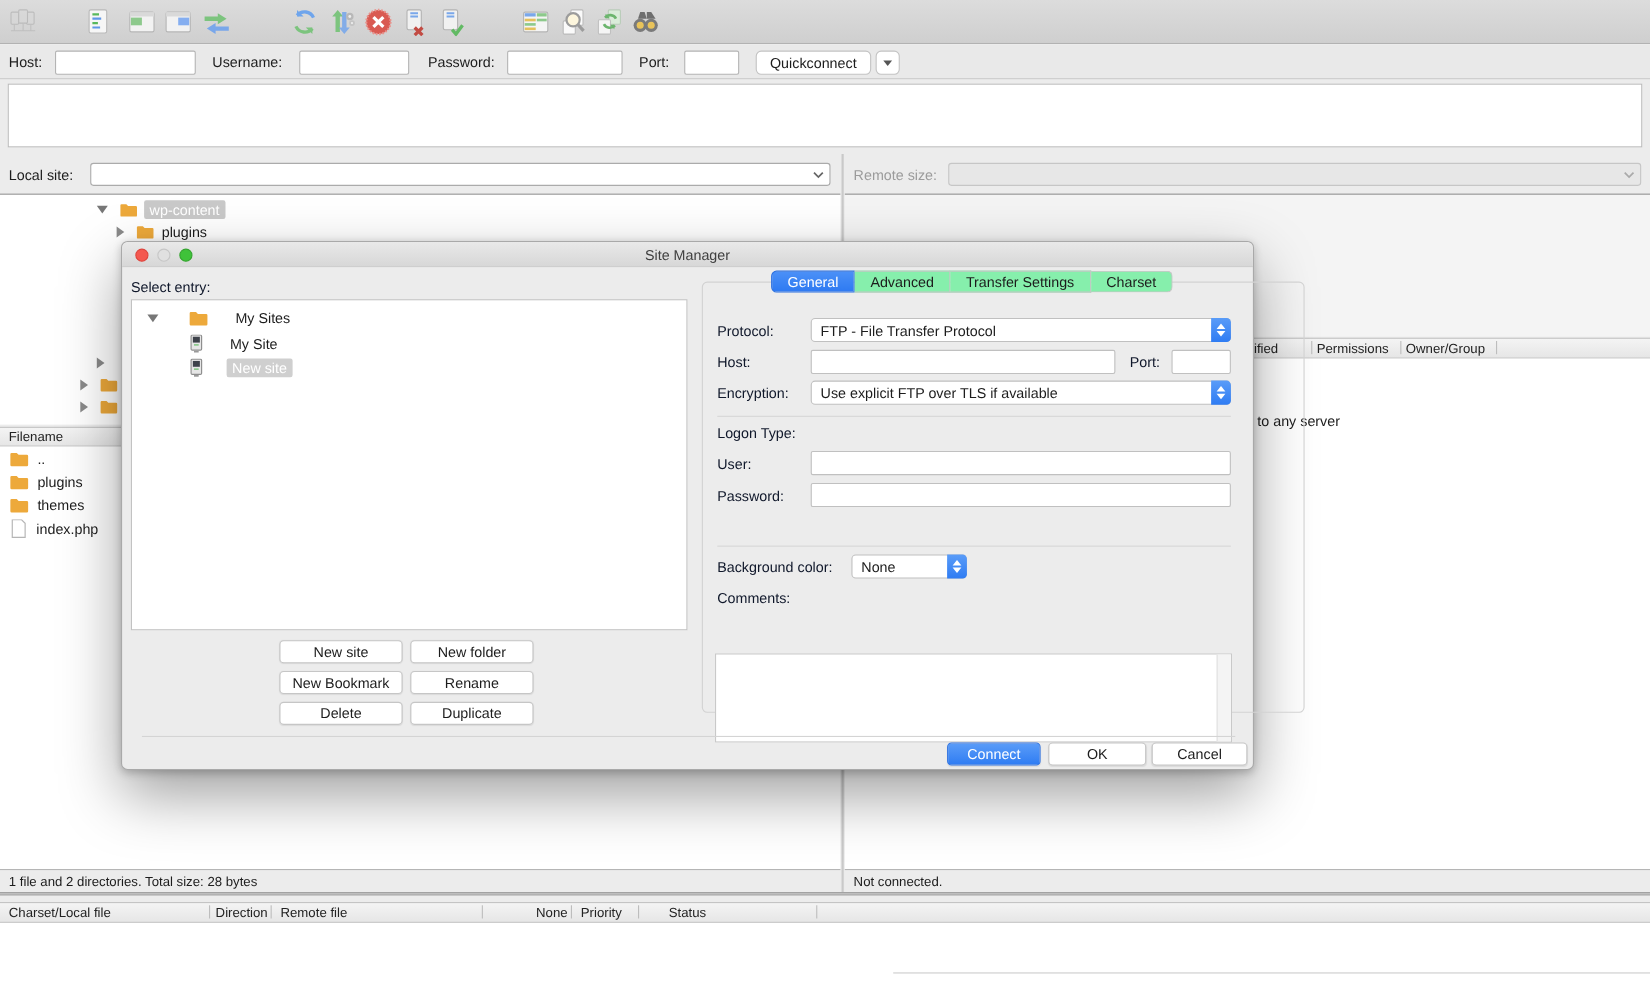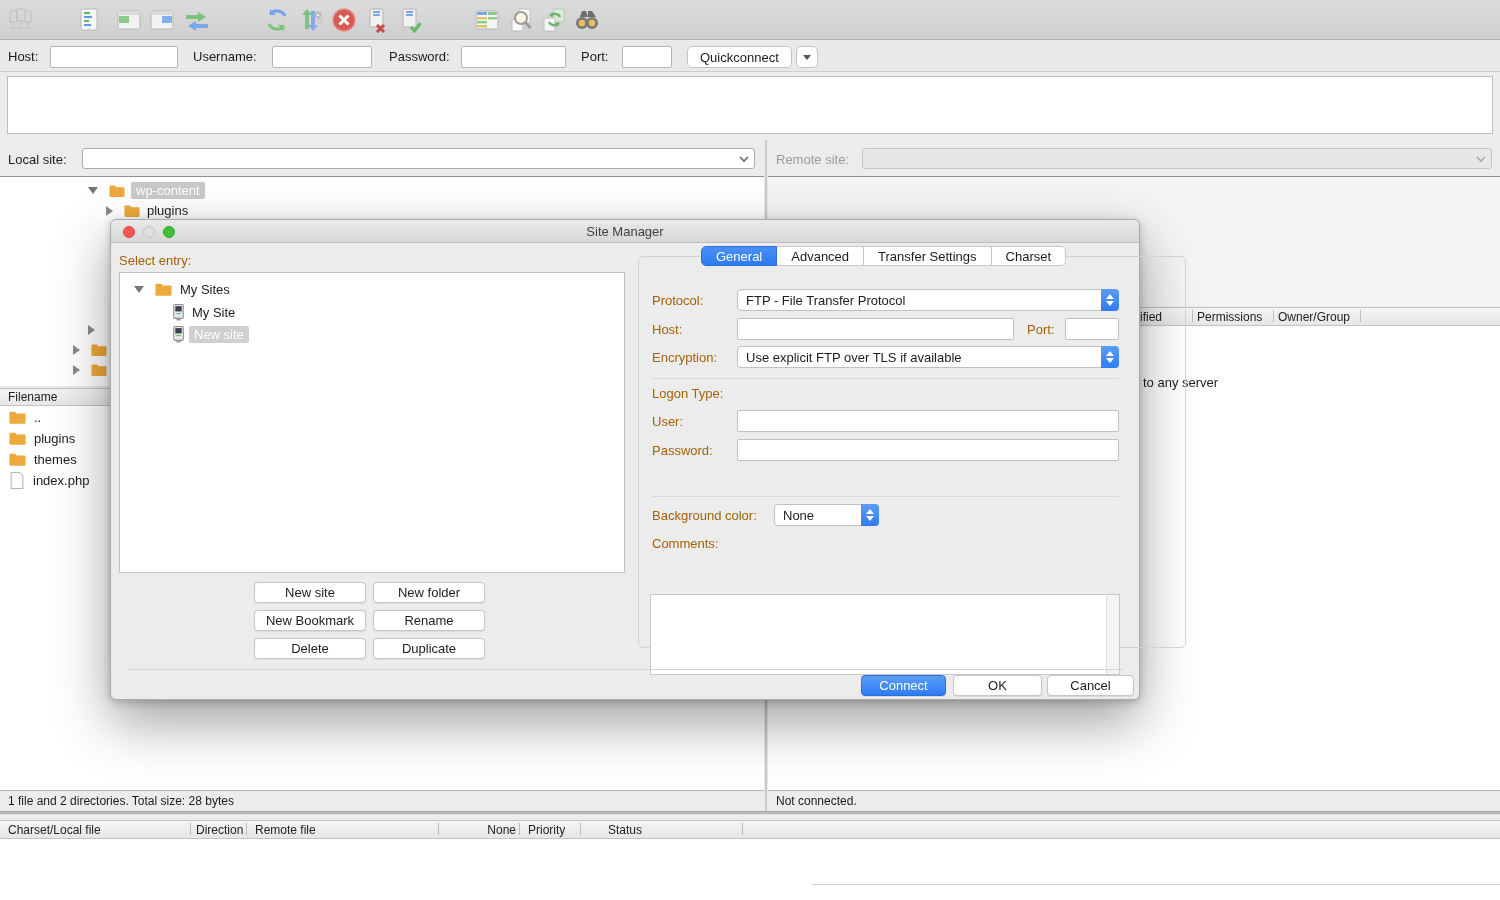--- a/index.html
+++ b/index.html
@@ -86,34 +86,34 @@
   .titlebar { position:absolute; left:0; top:0; width:100%; height:23px;
     background:linear-gradient(#e9e9e9,#d7d7d7); border-bottom:1px solid #bdbdbd;
     border-radius:6px 6px 0 0; }
   .titlebar .title { position:absolute; width:100%; text-align:center; top:4px;
     font-size:13px; color:#3f3f3f; }
   .light { position:absolute; top:6px; width:12px; height:12px; border-radius:50%; }
   .light.red { left:12px; background:#f4584f; border:1px solid #df443c; }
   .light.gray { left:32px; background:#e0e0e0; border:1px solid #c6c6c6; }
   .light.green { left:52px; background:#3fc23a; border:1px solid #34a42f; }
 
-  .dlg-label { position:absolute; font-size:13px; color:#a16207; }
+  .dlg-label { position:absolute; font-size:13px; color:#0f172a; }
   .entry-tree { position:absolute; left:8px; top:52px; width:506px; height:301px;
     background:#fff; border:1px solid #c2c2c2; }
-  .etree-row { position:absolute; display:flex; align-items:center; font-size:13px; }
+  .etree-row { position:absolute; display:flex; align-items:center; font-size:13px;gap:17px; }
 
   .btn { position:absolute; height:21px; background:#fff; border:1px solid #c6c6c6; border-radius:4px;
     font-size:13px; color:#1c1c1c; display:flex; align-items:center; justify-content:center;
     box-shadow:0 .5px 1px rgba(0,0,0,.08); }
   .btn.primary { background:linear-gradient(#5a9cf8,#2f7cf3); border-color:#2a6fe0; color:#fff; }
 
   .groupbox { position:absolute; left:527px; top:36px; width:548px; height:392px;
     border:1px solid #d2d2d2; border-radius:5px; }
   .tabs { position:absolute; left:590px; top:26px; height:20px; display:flex; z-index:2; }
-  .tab { height:20px; line-height:19px; padding:0 14px; background:#ffffff; border:1px solid #c6c6c6;
+  .tab { height:20px; line-height:19px; padding:0 14px; background:#86efac; border:1px solid #c6c6c6;
     border-left:none; font-size:13px; color:#1c1c1c; text-align:center; }
   .tab:first-child { border-left:1px solid #c6c6c6; border-radius:5px 0 0 5px; }
   .tab:last-child { border-radius:0 5px 5px 0; }
   .tab.active { background:linear-gradient(#4b90f7,#2e7af2); border-color:#2a6fe0; color:#fff; }
 
   .minput { position:absolute; height:22px; background:#fff; border:1px solid #c0c0c0; border-radius:2px;
     font:13px "Liberation Sans","DejaVu Sans",sans-serif; padding:0 5px; }
   .mselect { position:absolute; height:22px; background:#ffffff; border:1px solid #c0c0c0; border-radius:4px;
     font-size:13px; display:flex; align-items:center; padding-left:8px;text-align:right; }
   .stepper { position:absolute; right:-1px; top:-1px; width:18px; height:22px;
@@ -302,21 +302,21 @@
 
   <span class="pane-row-label" style="left:8px; top:152px">Local site:</span>
   <div class="combo" style="left:82px; top:148px; width:673px">
     <span></span>
     <span class="chev icon">
       <svg width="12" height="14" viewBox="0 0 12 14">
           <path d="M2 5l4 4 4-4" fill="none" stroke="#666" stroke-width="1.6"></path>
         </svg>
     </span>
   </div>
-  <span class="pane-row-label" style="left:776px; top:152px; color:#9b9b9b">Remote site:</span>
+  <span class="pane-row-label" style="left:776px; top:152px; color:#9b9b9b">Remote size:</span>
   <div class="combo disabled" style="left:862px; top:148px; width:630px">
     <span></span>
     <span class="chev icon">
       <svg width="12" height="14" viewBox="0 0 12 14">
           <path d="M2 5l4 4 4-4" fill="none" stroke="#aaa" stroke-width="1.6"></path>
         </svg>
     </span>
   </div>
   <div class="vdivider"></div>
 

